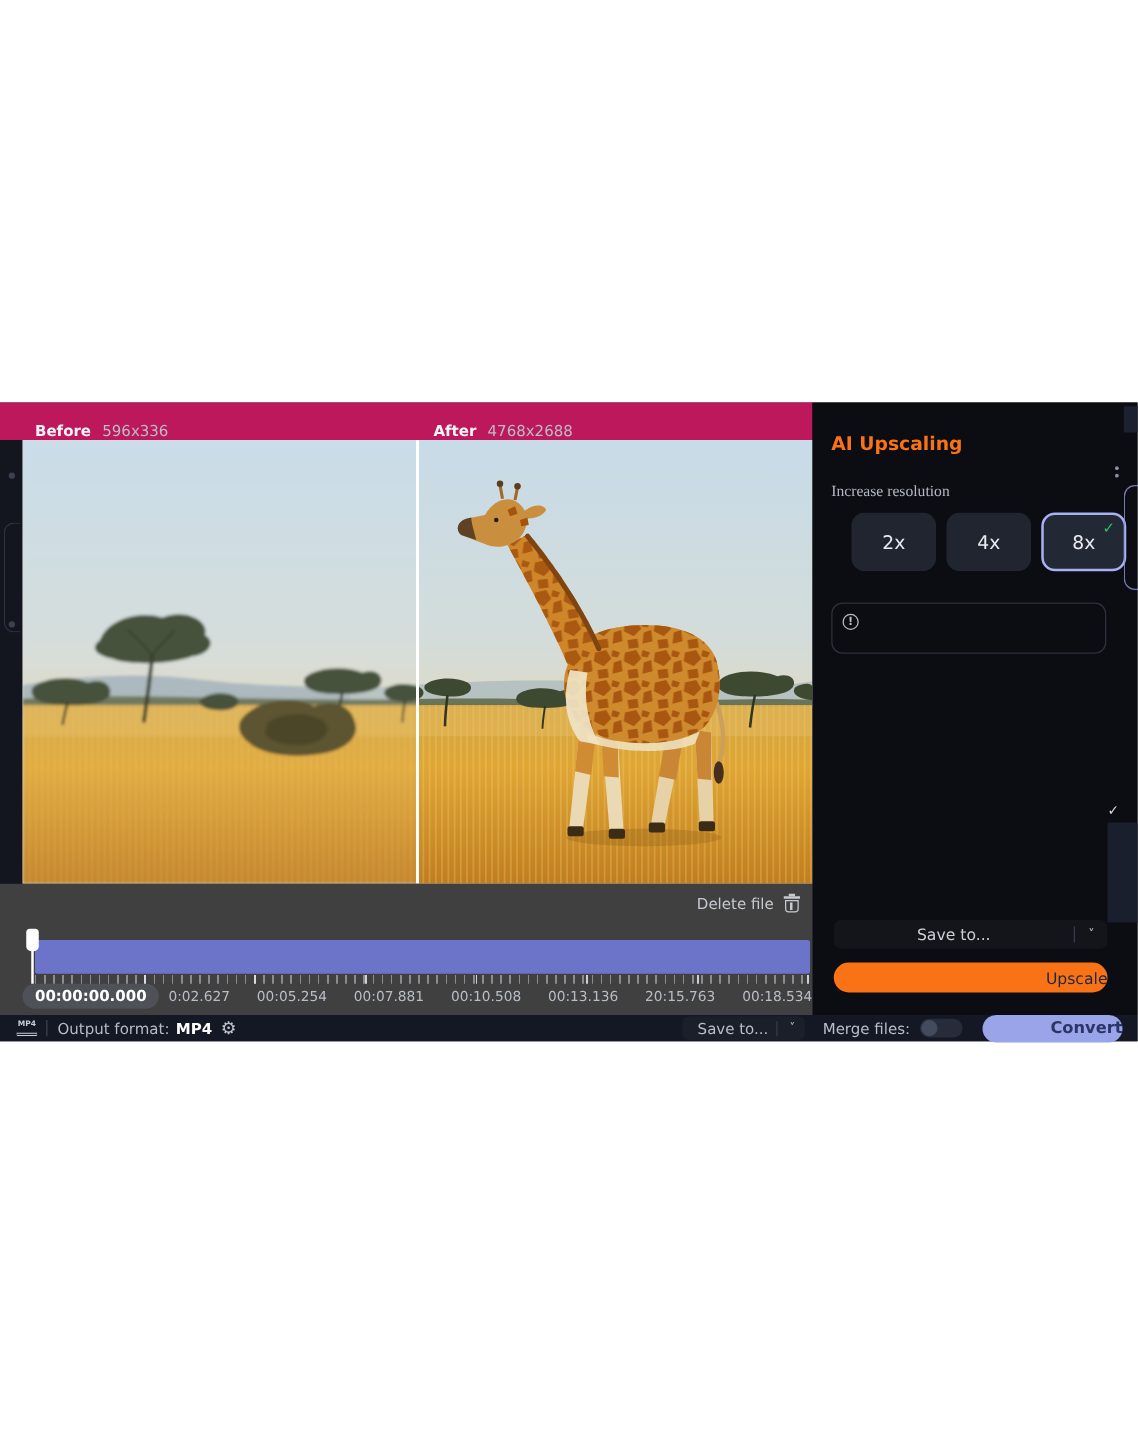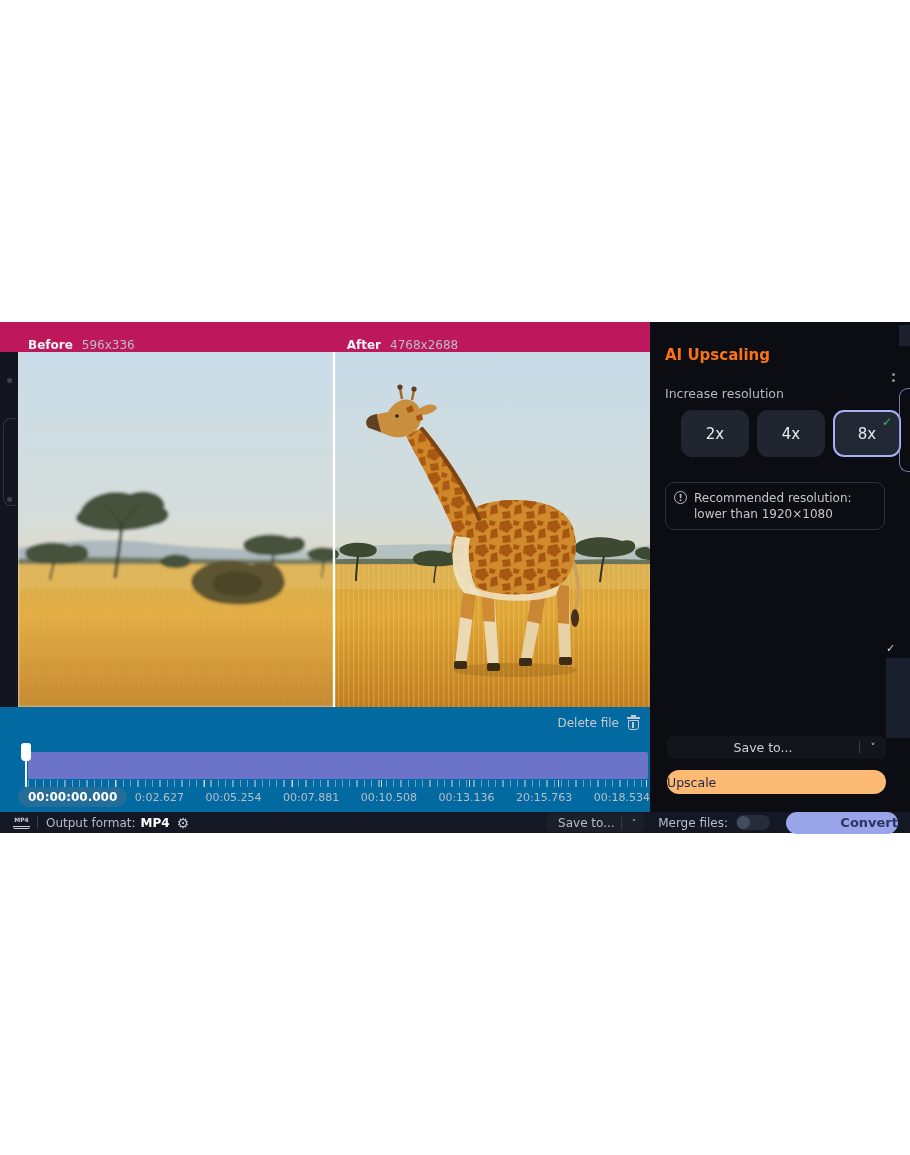--- a/index.html
+++ b/index.html
@@ -18,43 +18,43 @@
   .left-frag-outline { position:absolute; left:3px; top:66px; width:13px; height:88px; border:1px solid #2d3341; border-right:none; border-radius:8px 0 0 8px; }
   .left-dot { position:absolute; left:7px; width:5px; height:5px; border-radius:50%; background:#3a4150; }
 
   
   .photo { position:absolute; left:18px; top:30px; width:632px; height:355px; background:#d8dcd8; overflow:hidden; }
   .photo svg { display:block; }
 
   
   .right-panel { position:absolute; left:650px; top:0; width:260px; height:490px; background:#0b0d13; }
   .panel-title { position:absolute; left:15px; top:24px; color:#f97316; font-size:15px; font-weight:600; }
-  .panel-subtitle { position:absolute; left:15px; top:64px; color:#b4b8c1; font-size:12.5px; }
+  .panel-subtitle { position:absolute; left:15px; top:64px; color:#b4b8c1; font-size:12.5px;font-family:Liberation Serif, serif; }
   .scale-row { position:absolute; left:15px; top:88px; display:flex; gap:8px;padding-left:16px; }
   .scale-btn { width:68px; height:47px; background:#20252f; border:2px solid transparent; border-radius:11px; color:#e9ebef; font-size:15px; display:flex; align-items:center; justify-content:center; position:relative; cursor:pointer; }
   .scale-btn.selected { border-color:#a8b1f4; background:#232835; }
   .scale-check { position:absolute; top:3px; right:7px; color:#29c468; font-size:12px; font-weight:bold; }
   .info-box { position:absolute; left:15px; top:160px; width:220px; min-height:41px; border:1px solid #2b313d; border-radius:9px; display:flex; padding:7px 10px 7px 8px; gap:7px; }
   .info-icon { width:13px; height:13px; border:1.3px solid #b9bdc5; border-radius:50%; color:#b9bdc5; font-size:9px; font-weight:bold; text-align:center; line-height:12px; flex:0 0 auto; margin-top:1px; }
   .info-text { color:#c3c7ce; font-size:12px; line-height:1.35; }
   .saveto-drop { position:absolute; left:17px; top:414px; width:219px; height:23px; background:rgba(255,255,255,0.035); border-radius:6px; display:flex; align-items:center; color:#ccd0d7; font-size:12.5px; cursor:pointer; }
   .saveto-drop .lbl { flex:1; text-align:center; }
   .saveto-drop .sep { width:1px; height:13px; background:#363c49; }
   .saveto-drop .chev { width:26px; text-align:center; color:#c3c7ce; font-size:10px; }
-  .upscale-btn { position:absolute; left:17px; top:448px; width:219px; height:24px; background:#fdba74; border-radius:12px; color:#1e2640; font-size:12.5px; display:flex; align-items:center; justify-content:flex-start; cursor:pointer; }
+  .upscale-btn { position:absolute; left:17px; top:448px; width:219px; height:24px; background:#f97316; border-radius:12px; color:#1e2640; font-size:12.5px; display:flex; align-items:center; justify-content:flex-end; cursor:pointer; }
 
   
   .re-toprect { position:absolute; left:899px; top:3px; width:11px; height:21px; background:#1c2130; }
   .re-kebab { position:absolute; left:892px; top:51px; width:3px; height:3px; border-radius:50%; background:#8b919d; box-shadow:0 6px 0 #8b919d; }
   .re-outline { position:absolute; left:899px; top:66px; width:14px; height:84px; border:1.5px solid #8d96d8; border-right:none; border-radius:9px 0 0 9px; opacity:.8; }
   .re-check { position:absolute; left:886px; top:320px; color:#d8dae0; font-size:11px; }
   .re-panel { position:absolute; left:886px; top:336px; width:24px; height:80px; background:#1a1f2d; }
 
   
-  .timeline-area { position:absolute; left:0; top:385px; width:650px; height:105px; background:#0369a1; }
+  .timeline-area { position:absolute; left:0; top:385px; width:650px; height:105px; background:#404040; }
   .delete-row { position:absolute; right:10px; top:9px; display:flex; align-items:center; gap:8px; color:#c6c9cf; font-size:12px; cursor:pointer; }
   .trash-icon { width:13px; height:14px; position:relative; }
   .trash-icon .lid { position:absolute; left:0; top:1px; width:13px; height:2px; background:#c6c9cf; }
   .trash-icon .hdl { position:absolute; left:4px; top:-1px; width:5px; height:2px; background:#c6c9cf; }
   .trash-icon .bin { position:absolute; left:1px; top:4px; width:11px; height:10px; border:1.5px solid #c6c9cf; border-radius:0 0 3px 3px; }
   .trash-icon .l1 { position:absolute; left:5px; top:6px; width:1.5px; height:6px; background:#c6c9cf; }
   .tl-bar { position:absolute; left:28px; top:45px; width:620px; height:27px; background:#6b74c9; border-radius:2px; cursor:pointer; }
   .playhead { position:absolute; left:21px; top:36px; width:10px; height:18px; background:#ffffff; border-radius:3px 3px 4px 4px; cursor:grab; z-index:3; }
   .playhead-stem { position:absolute; left:25px; top:52px; width:2px; height:28px; background:#ffffff; z-index:2; }
   .ticks { position:absolute; left:28px; top:73px; width:620px; height:7px;
@@ -225,21 +225,20 @@
       <div class="scale-btn">
           <span>4x</span>
         </div>
       <div class="scale-btn selected">
         <span class="scale-check">✓</span>
         <span>8x</span>
       </div>
     </div>
     <div class="info-box">
       <span class="info-icon">!</span>
-      <span class="info-text">Recommended resolution: lower than 1920×1080</span>
     </div>
     <div class="saveto-drop">
       <span class="lbl">Save to...</span>
       <span class="sep"></span>
       <span class="chev">˅</span>
     </div>
     <div class="upscale-btn">
         <span>Upscale</span>
       </div>
   </div>

